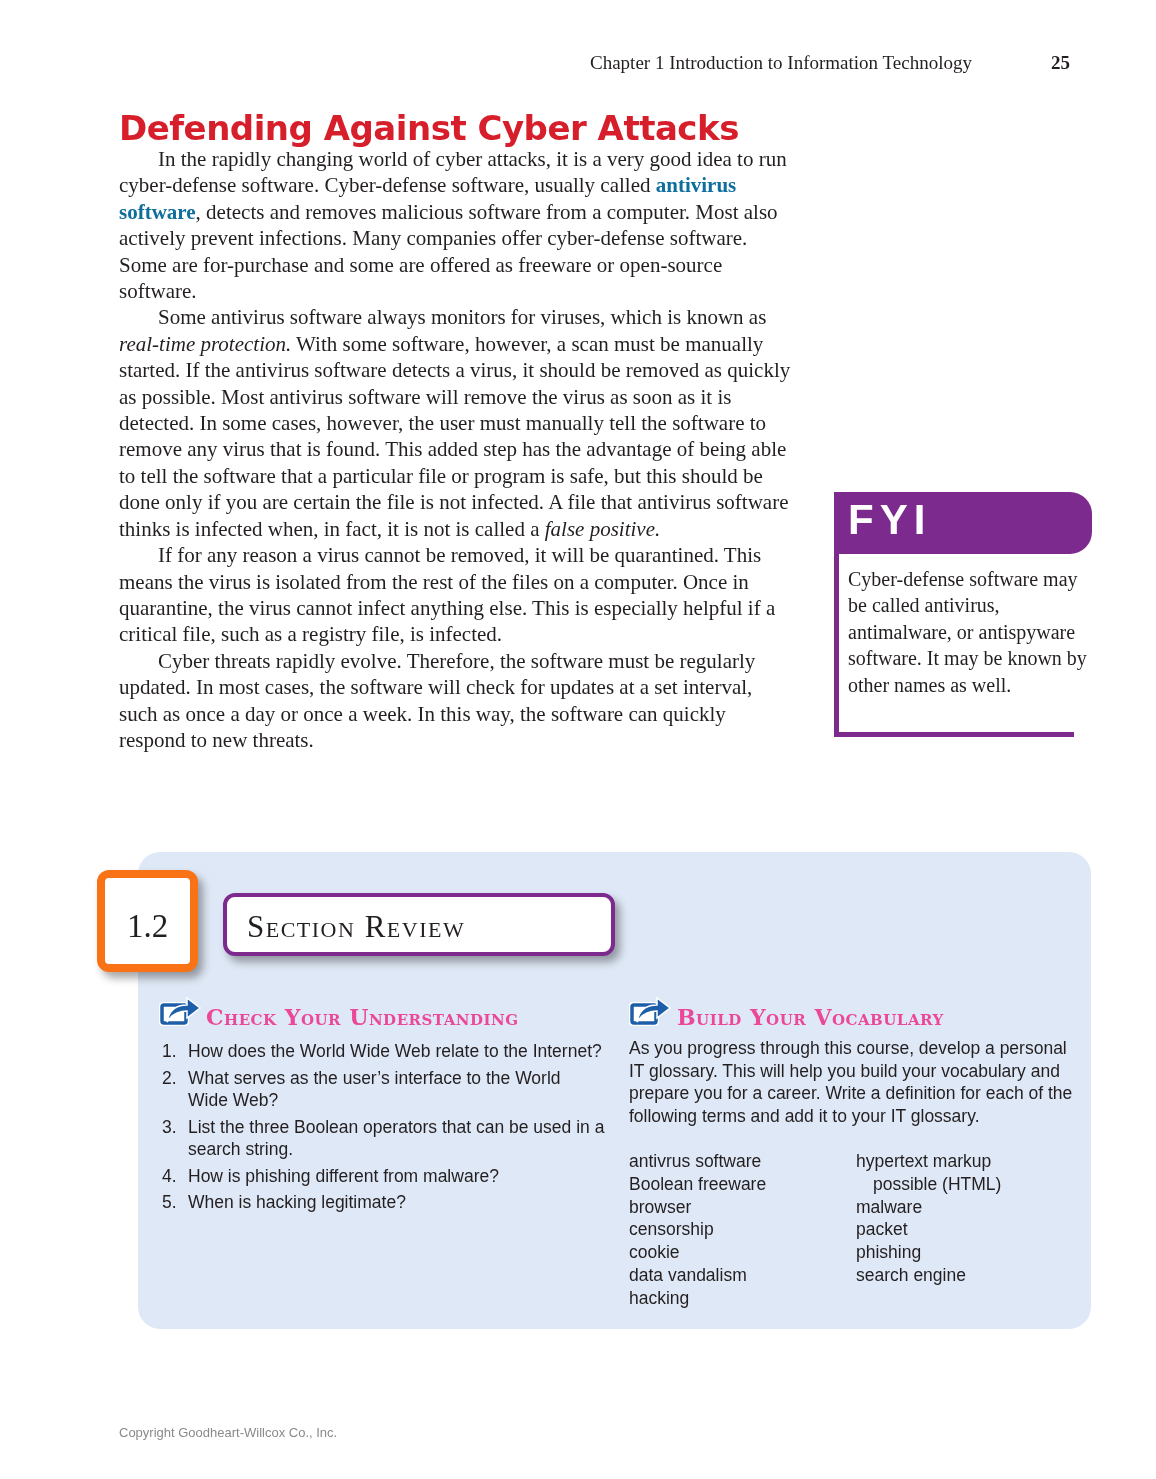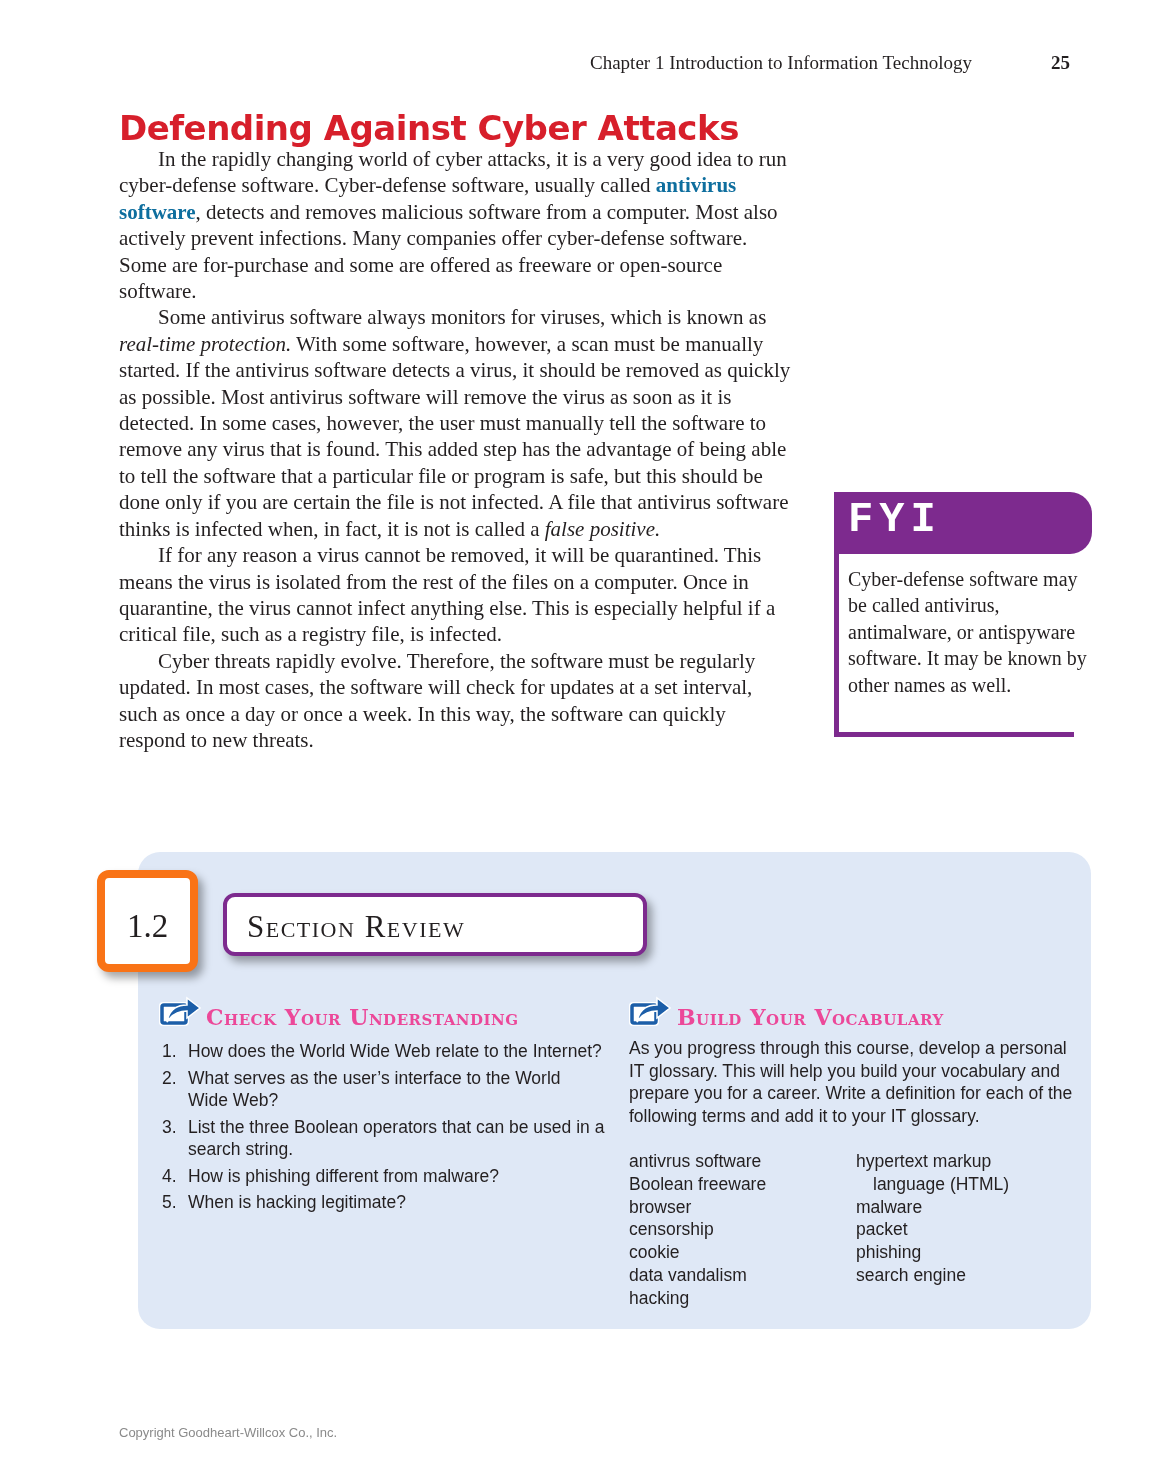--- a/index.html
+++ b/index.html
@@ -12,29 +12,29 @@
 
     .heading { position: absolute; left: 119px; top: 108px; font-family: "DejaVu Sans", sans-serif; font-size: 34px; font-weight: bold; color: #d71f2b; letter-spacing: -0.5px; }
 
     .body-text { position: absolute; left: 119px; top: 146px; width: 672px; font-size: 21px; line-height: 26.4px; }
     .body-text p { margin: 0; text-indent: 39px; }
     .body-text .term { color: #0e6e9e; font-weight: bold; }
     .body-text em { font-style: italic; }
 
     .fyi { position: absolute; left: 834px; top: 492px; width: 258px; height: 246px; }
     .fyi-tab { position: absolute; left: 0; top: 0; width: 258px; height: 62px; background: #7d2a8e; border-radius: 0 22px 22px 0; }
-    .fyi-title { position: absolute; left: 14px; top: 4px; font-family: Liberation Mono, monospace; font-weight: bold; font-size: 42px; color: #ffffff; letter-spacing: 6px; }
+    .fyi-title { position: absolute; left: 14px; top: 4px; font-family: Liberation Sans, sans-serif; font-weight: bold; font-size: 42px; color: #ffffff; letter-spacing: 6px; }
     .fyi-bar-left { position: absolute; left: 0; top: 62px; width: 5px; height: 180px; background: #7d2a8e; }
     .fyi-bottom { position: absolute; left: 0; top: 240px; width: 240px; height: 5px; background: #7d2a8e; }
     .fyi-body { position: absolute; left: 14px; top: 74px; width: 240px; font-size: 20px; line-height: 26.4px; }
 
     .review { position: absolute; left: 138px; top: 852px; width: 953px; height: 477px; background: #dfe8f6; border-radius: 22px; }
     .num-box { position: absolute; left: 97px; top: 870px; width: 101px; height: 102px; background: #ffffff; border: 8px solid #f97316; border-radius: 12px; box-shadow: 5px 6px 8px rgba(0,0,0,0.35); box-sizing: border-box; }
     .num-box span { position: absolute; left: 0; right: 0; top: 30px; text-align: center; font-size: 33px; }
-    .title-box { position: absolute; left: 223px; top: 893px; width: 424px; height: 63px; background: #ffffff; border: 4px solid #7d2a8e; border-radius: 12px; box-shadow: 5px 6px 8px rgba(0,0,0,0.35); box-sizing: border-box; }
+    .title-box { position: absolute; left: 223px; top: 893px; width: 392px; height: 63px; background: #ffffff; border: 4px solid #7d2a8e; border-radius: 12px; box-shadow: 5px 6px 8px rgba(0,0,0,0.35); box-sizing: border-box; }
     .title-box span { position: absolute; left: 20px; top: 12px; font-size: 31px; font-variant: small-caps; letter-spacing: 1.5px; }
 
     .sub-head { position: absolute; font-family: "DejaVu Serif", serif; font-variant: small-caps; font-weight: bold; font-size: 22px; color: #ec4899; letter-spacing: 0.5px; white-space: nowrap; }
     .share-icon { position: absolute; width: 44px; height: 34px; }
 
     .questions { position: absolute; left: 160px; top: 1040px; width: 445px; margin: 0; padding: 0; list-style: none; font-size: 17.5px; line-height: 22.5px; }
     .questions li { position: relative; padding-left: 28px; margin-bottom: 4px; }
     .questions .qn { position: absolute; left: 2px; top: 0; }
 
     .vocab-intro { position: absolute; left: 629px; top: 1037px; width: 450px; font-size: 17.5px; line-height: 22.5px; }
@@ -106,20 +106,20 @@
   <li>antivrus software</li>
   <li>Boolean freeware</li>
   <li>browser</li>
   <li>censorship</li>
   <li>cookie</li>
   <li>data vandalism</li>
   <li>hacking</li>
 </ul>
 <ul class="vocab-col sans" style="left:856px;">
   <li>hypertext markup</li>
-  <li class="cont">language (HTML)</li>
+  <li class="cont">possible (HTML)</li>
   <li>malware</li>
   <li>packet</li>
   <li>phishing</li>
   <li>search engine</li>
 </ul>
 
 <div class="copyright sans">Copyright Goodheart-Willcox Co., Inc.</div>
 
 </body></html>

